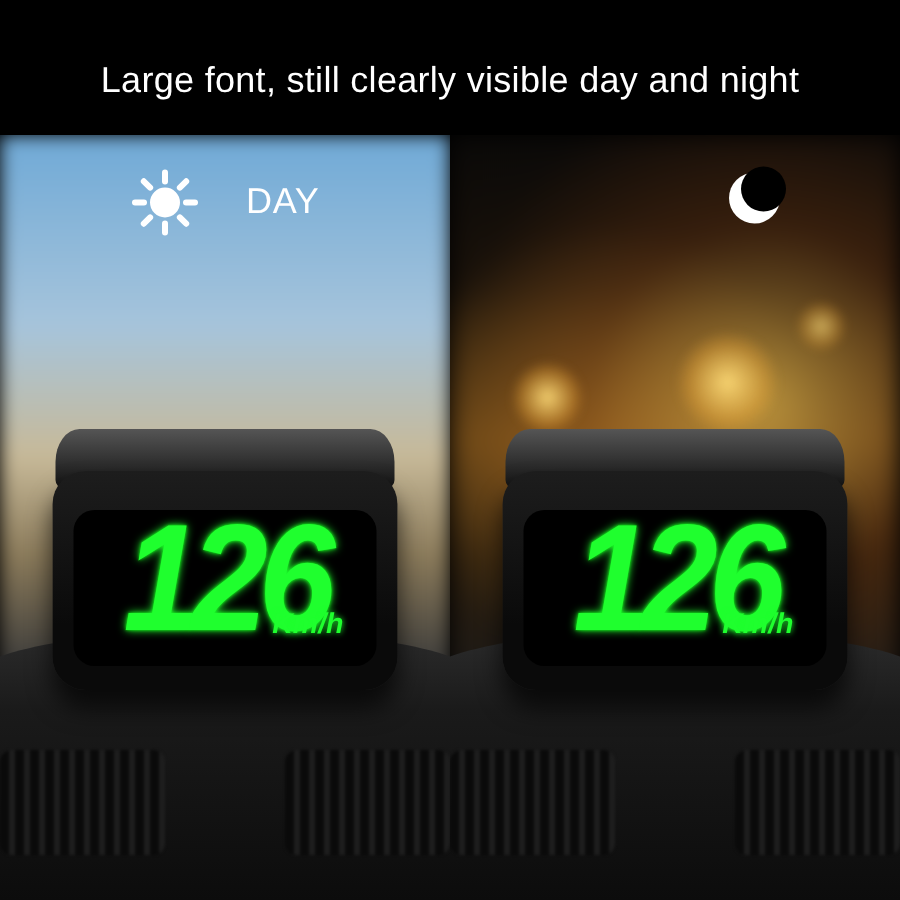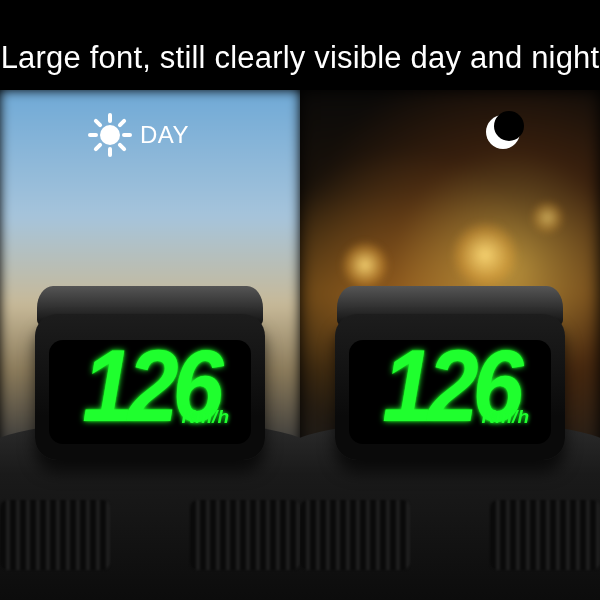--- a/index.html
+++ b/index.html
@@ -11,21 +11,21 @@
     overflow: hidden;
     position: relative;
   }
   .headline {
     position: absolute;
     top: 40px;
     left: 0;
     right: 0;
     text-align: center;
     color: #fff;
-    font-size: 31px;
+    font-size: 24px;
     font-weight: 500;
     letter-spacing: 0.2px;
     z-index: 20;
   }
   .panels {
     position: absolute;
     top: 90px;
     left: 0;
     right: 0;
     bottom: 0;
@@ -111,20 +111,21 @@
     gap: 10px;
     z-index: 15;
     color: #fff;
   }
   .day-tod { left: 90px; }
   .night-tod { right: 80px; }
   .tod-label {
     font-size: 24px;
     font-weight: 400;
     letter-spacing: 0.5px;
+    margin-left: 24px;
   }
 
   
   .sun {
     width: 40px;
     height: 40px;
     position: relative;
   }
   .sun-core {
     position: absolute;

